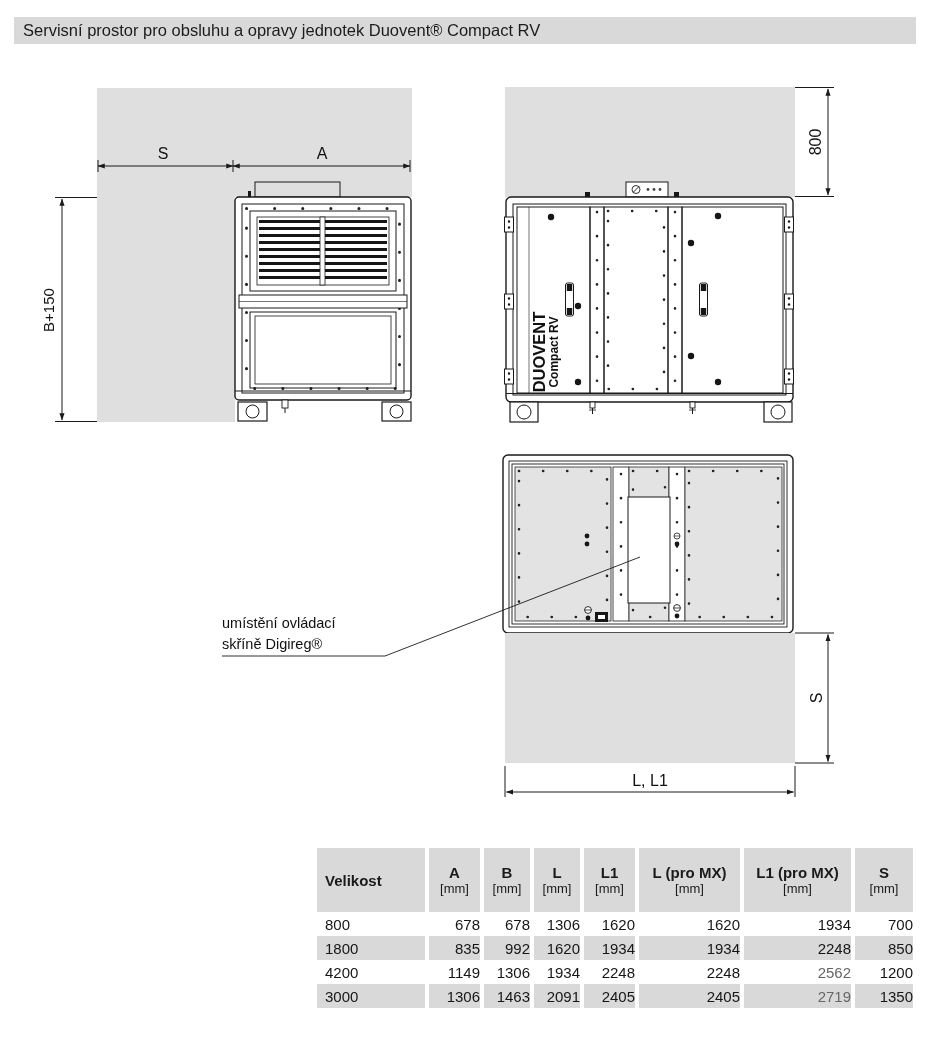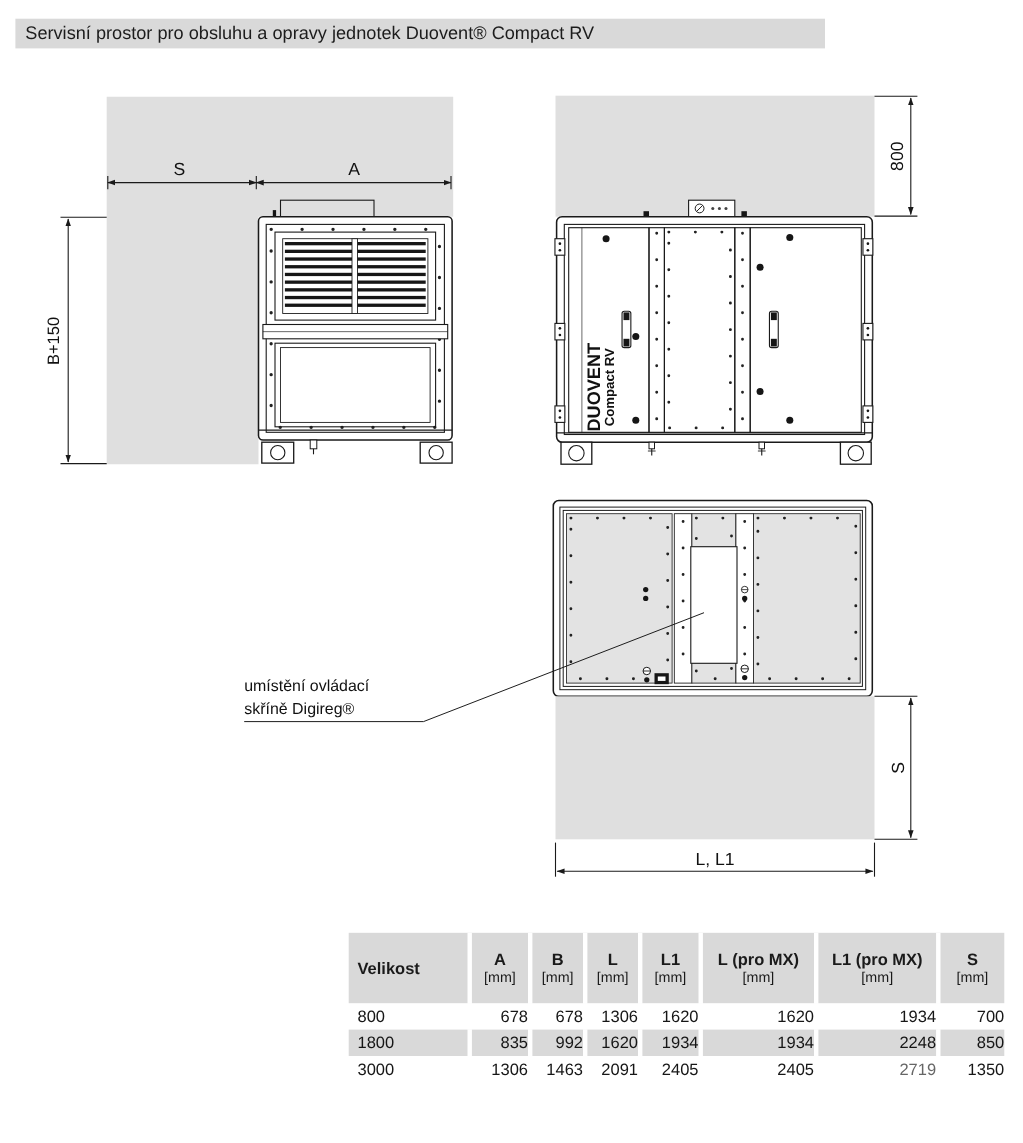--- a/index.html
+++ b/index.html
@@ -7,21 +7,21 @@
     --panel-fill:#e3e3e3;
     --table-stripe:#d9d9d9;
     --line:#1a1a1a;
   }
   *{box-sizing:border-box;margin:0;padding:0;}
   html,body{width:930px;height:1039px;background:#fff;overflow:hidden;
     font-family:"Liberation Sans", sans-serif;color:#1a1a1a;}
   #stage{position:relative;width:930px;height:1039px;background:#fff;}
 
   
-  .titlebar{position:absolute;left:14px;top:17px;width:736px;height:27px;
+  .titlebar{position:absolute;left:14px;top:17px;width:902px;height:27px;
     background:var(--table-stripe);display:flex;align-items:center;
     padding-left:9px;font-size:16.5px;color:#1c1c1c;}
 
   
   #drawing{position:absolute;left:0;top:0;width:930px;height:830px;}
   .ln{stroke:var(--line);fill:none;}
   .fill-service{fill:var(--service-area);stroke:none;}
   .fill-panel{fill:var(--panel-fill);stroke:#2a2a2a;stroke-width:.8;}
   .white{fill:#fff;}
   .dark{fill:#161616;stroke:none;}
@@ -331,20 +331,30 @@
           <td>1800</td>
           <td>835</td>
           <td>992</td>
           <td>1620</td>
           <td>1934</td>
           <td>1934</td>
           <td>2248</td>
           <td>850</td>
         </tr>
         <tr>
+          <td>4200</td>
+          <td>1149</td>
+          <td>1306</td>
+          <td>1934</td>
+          <td>2248</td>
+          <td>2248</td>
+          <td class="muted">2562</td>
+          <td>1200</td>
+        </tr>
+        <tr>
           <td>3000</td>
           <td>1306</td>
           <td>1463</td>
           <td>2091</td>
           <td>2405</td>
           <td>2405</td>
           <td class="muted">2719</td>
           <td>1350</td>
         </tr>
       </tbody>

